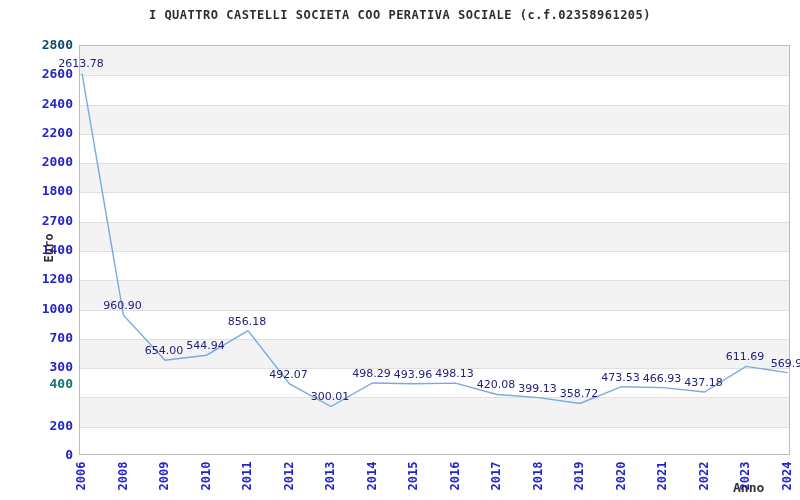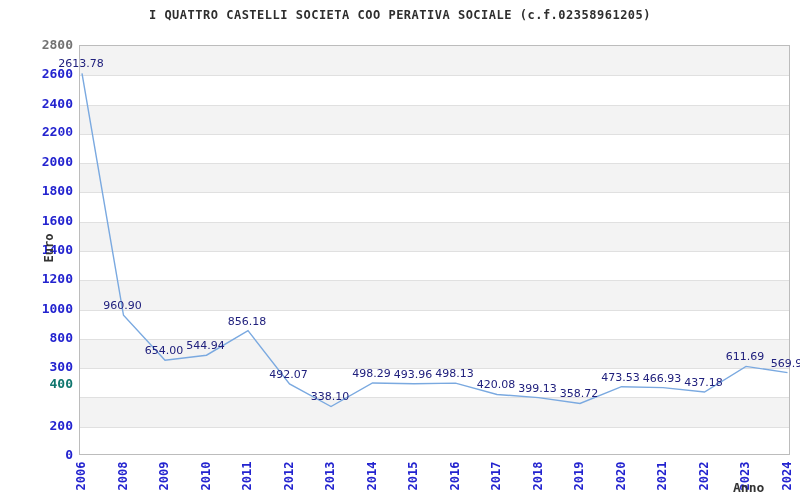--- a/index.html
+++ b/index.html
@@ -143,31 +143,31 @@
       <svg class="line-svg" id="line-svg" viewBox="0 0 711 410">
       <polyline id="data-polyline" fill="none" stroke-width="1.4" points="2.0,27.3 43.5,269.3 85.0,314.2 126.5,309.2 168.0,284.6 209.5,337.9 251.0,360.5 292.5,337.0 334.0,337.7 375.5,337.1 417.0,348.5 458.5,351.6 500.0,357.5 541.5,340.7 583.0,341.6 624.5,346.0 666.0,320.4 707.5,326.6" stroke="#7aa9e0"></polyline>
     </svg>
   </div>
 
   <div id="labels-layer">
       <div class="y-tick-label" style="top: 447px; color: rgb(35, 35, 207);">0</div>
       <div class="y-tick-label" style="top: 417.714px; color: rgb(35, 35, 207);">200</div>
       <div class="y-tick-label" style="top: 376px; color: #0f766e;">400</div>
       <div class="y-tick-label" style="top: 359.143px; color: rgb(35, 35, 207);">300</div>
-      <div class="y-tick-label" style="top: 329.857px; color: rgb(35, 35, 207);">800</div>
+      <div class="y-tick-label" style="top: 329.857px; color: rgb(35, 35, 207);">700</div>
       <div class="y-tick-label" style="top: 300.571px; color: rgb(35, 35, 207);">1000</div>
       <div class="y-tick-label" style="top: 271.286px; color: rgb(35, 35, 207);">1200</div>
       <div class="y-tick-label" style="top: 242px; color: rgb(35, 35, 207);">1400</div>
-      <div class="y-tick-label" style="top: 212.714px; color: rgb(35, 35, 207);">1600</div>
+      <div class="y-tick-label" style="top: 212.714px; color: rgb(35, 35, 207);">2700</div>
       <div class="y-tick-label" style="top: 183.429px; color: rgb(35, 35, 207);">1800</div>
       <div class="y-tick-label" style="top: 154.143px; color: rgb(35, 35, 207);">2000</div>
-      <div class="y-tick-label" style="top: 124.857px; color: rgb(35, 35, 207); font-family: Liberation Mono, monospace;">2200</div>
+      <div class="y-tick-label" style="top: 124.857px; color: rgb(35, 35, 207);">2200</div>
       <div class="y-tick-label" style="top: 95.5714px; color: rgb(35, 35, 207);">2400</div>
       <div class="y-tick-label" style="top: 66.2857px; color: rgb(35, 35, 207);">2600</div>
-      <div class="y-tick-label" style="top: 37px; color: #737373;">2800</div>
+      <div class="y-tick-label" style="top: 37px; color: #0c4a6e;">2800</div>
       <div class="x-tick-label" style="left: 61px; top: 469px; color: rgb(35, 35, 207);">2006</div>
       <div class="x-tick-label" style="left: 102.5px; top: 469px; color: rgb(35, 35, 207);">2008</div>
       <div class="x-tick-label" style="left: 144px; top: 469px; color: rgb(35, 35, 207);">2009</div>
       <div class="x-tick-label" style="left: 185.5px; top: 469px; color: rgb(35, 35, 207);">2010</div>
       <div class="x-tick-label" style="left: 227px; top: 469px; color: rgb(35, 35, 207);">2011</div>
       <div class="x-tick-label" style="left: 268.5px; top: 469px; color: rgb(35, 35, 207);">2012</div>
       <div class="x-tick-label" style="left: 310px; top: 469px; color: rgb(35, 35, 207);">2013</div>
       <div class="x-tick-label" style="left: 351.5px; top: 469px; color: rgb(35, 35, 207);">2014</div>
       <div class="x-tick-label" style="left: 393px; top: 469px; color: rgb(35, 35, 207);">2015</div>
       <div class="x-tick-label" style="left: 434.5px; top: 469px; color: rgb(35, 35, 207);">2016</div>
@@ -178,21 +178,21 @@
       <div class="x-tick-label" style="left: 642px; top: 469px; color: rgb(35, 35, 207);">2021</div>
       <div class="x-tick-label" style="left: 683.5px; top: 469px; color: rgb(35, 35, 207);">2022</div>
       <div class="x-tick-label" style="left: 725px; top: 469px; color: rgb(35, 35, 207);">2023</div>
       <div class="x-tick-label" style="left: 766.5px; top: 469px; color: rgb(35, 35, 207);">2024</div>
       <div class="value-label" style="left: 41px; top: 57.2679px; color: rgb(32, 32, 125);">2613.78</div>
       <div class="value-label" style="left: 82.5px; top: 299.297px; color: rgb(32, 32, 125);">960.90</div>
       <div class="value-label" style="left: 124px; top: 344.236px; color: rgb(32, 32, 125);">654.00</div>
       <div class="value-label" style="left: 165.5px; top: 339.165px; color: rgb(32, 32, 125);">544.94</div>
       <div class="value-label" style="left: 207px; top: 314.631px; color: rgb(32, 32, 125);">856.18</div>
       <div class="value-label" style="left: 248.5px; top: 367.947px; color: rgb(32, 32, 125);">492.07</div>
-      <div class="value-label" style="left: 290px; top: 390.493px; color: rgb(32, 32, 125);">338.10</div>
+      <div class="value-label" style="left: 290px; top: 390.493px; color: rgb(32, 32, 125);">300.01</div>
       <div class="value-label" style="left: 331.5px; top: 367.036px; color: rgb(32, 32, 125);">498.29</div>
       <div class="value-label" style="left: 373px; top: 367.67px; color: rgb(32, 32, 125);">493.96</div>
       <div class="value-label" style="left: 414.5px; top: 367.06px; color: rgb(32, 32, 125);">498.13</div>
       <div class="value-label" style="left: 456px; top: 378.488px; color: rgb(32, 32, 125);">420.08</div>
       <div class="value-label" style="left: 497.5px; top: 381.556px; color: rgb(32, 32, 125);">399.13</div>
       <div class="value-label" style="left: 539px; top: 387.473px; color: rgb(32, 32, 125);">358.72</div>
       <div class="value-label" style="left: 580.5px; top: 370.662px; color: rgb(32, 32, 125);">473.53</div>
       <div class="value-label" style="left: 622px; top: 371.628px; color: rgb(32, 32, 125);">466.93</div>
       <div class="value-label" style="left: 663.5px; top: 375.984px; color: rgb(32, 32, 125);">437.18</div>
       <div class="value-label" style="left: 705px; top: 350.431px; color: rgb(32, 32, 125);">611.69</div>

